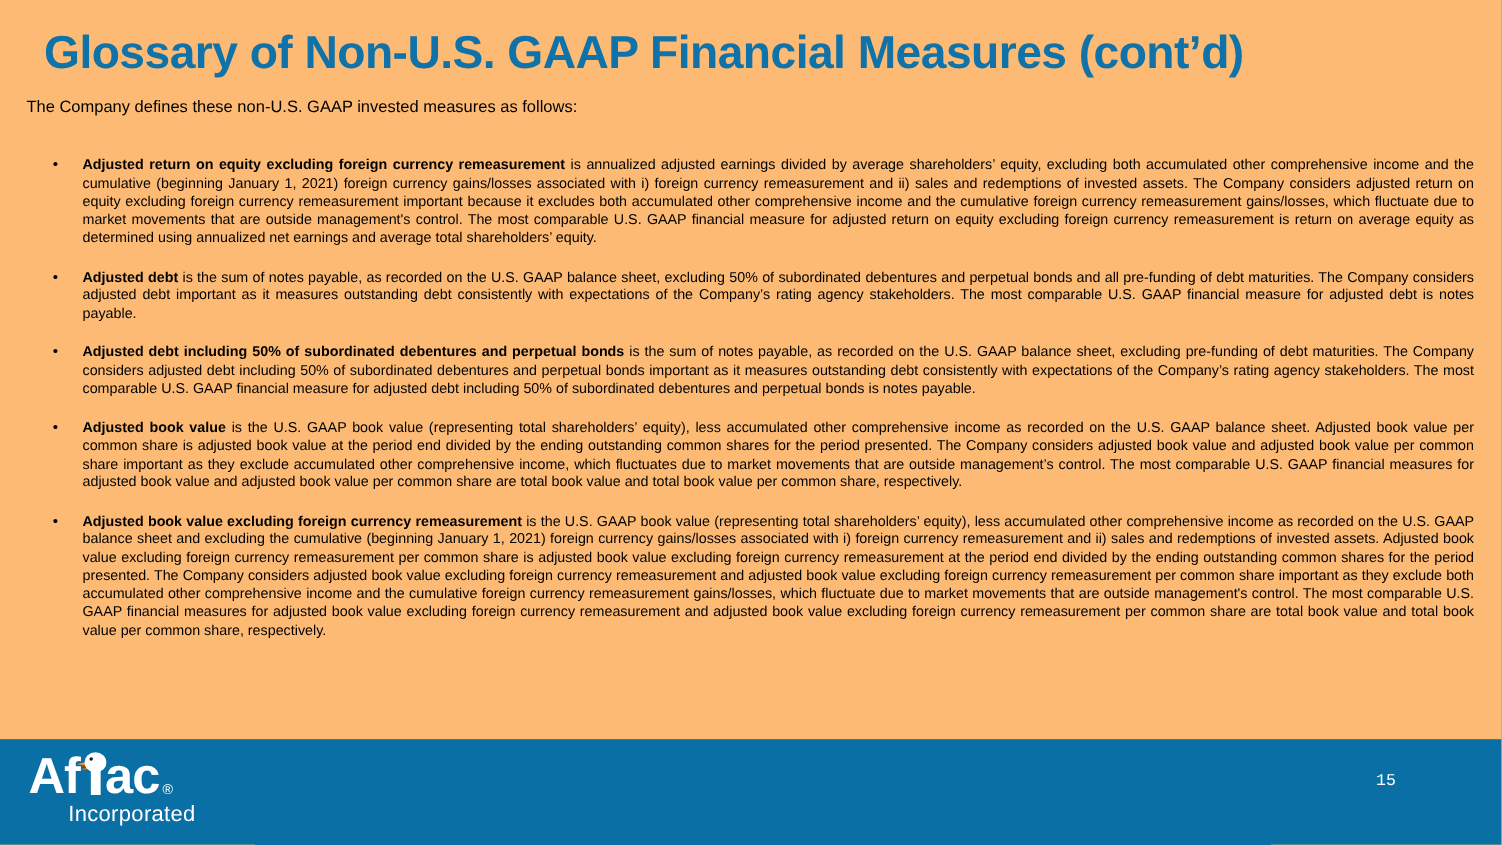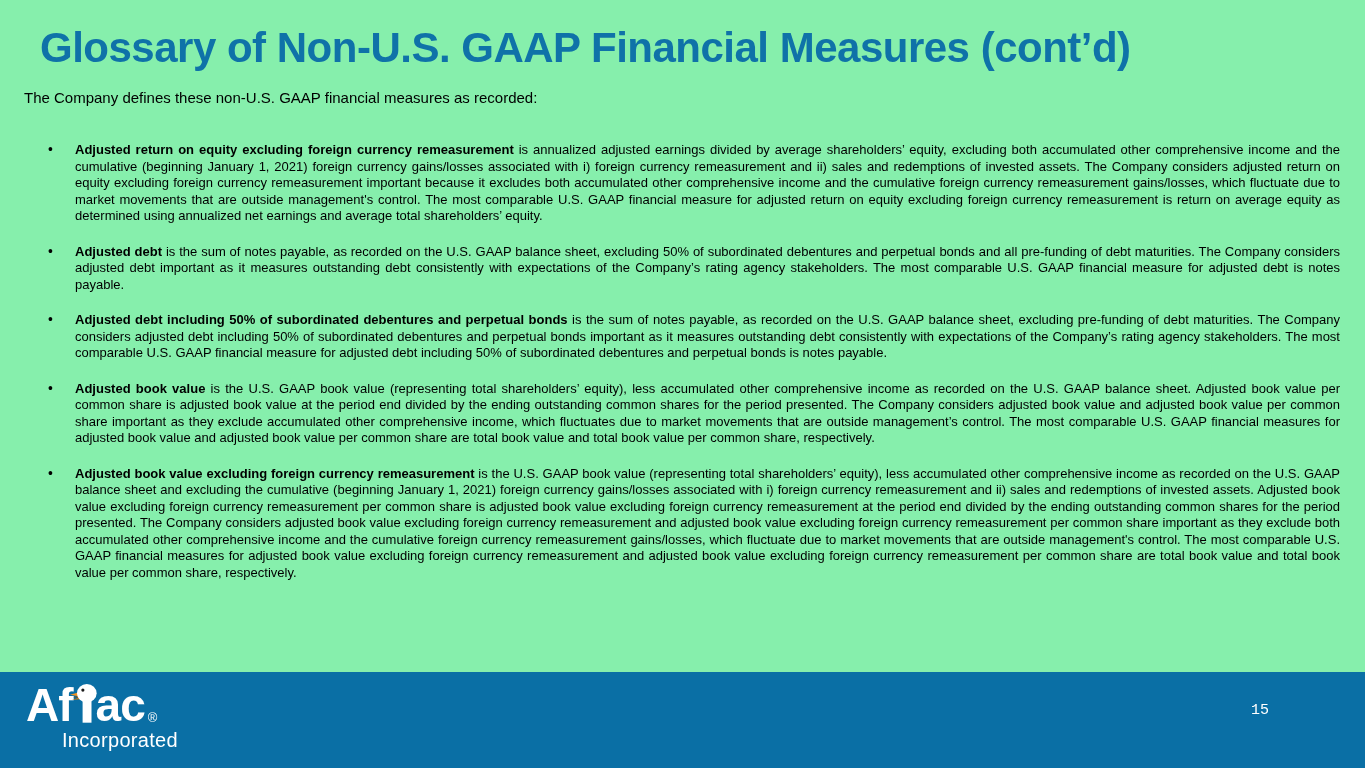--- a/index.html
+++ b/index.html
@@ -12,21 +12,21 @@
   *{box-sizing:border-box;}
   html,body{margin:0;padding:0;}
   body{
     font-family:"Liberation Sans","DejaVu Sans",sans-serif;
     background:#777;
   }
   .slide{
     position:relative;
     width:1365px;
     height:768px;
-    background:#86efac;
+    background:#fdba74;
     overflow:hidden;
   }
   .slide-title{
     margin:26px 0 0 40px;
     font-size:42px;
     line-height:44px;
     font-weight:bold;
     letter-spacing:-0.5px;
     color:var(--title-blue);
     white-space:nowrap;
@@ -114,21 +114,21 @@
     font-family:Liberation Mono, monospace;
   }
 </style>
 </head>
 <body>
 
 <div class="slide">
 
   <h1 class="slide-title">Glossary of Non-U.S. GAAP Financial Measures (cont’d)</h1>
 
-  <p class="intro">The Company defines these non-U.S. GAAP financial measures as recorded:</p>
+  <p class="intro">The Company defines these non-U.S. GAAP invested measures as follows:</p>
 
   <ul class="defs" id="defs">
       <li><b>Adjusted return on equity excluding foreign currency remeasurement</b><span> is annualized adjusted earnings divided by average shareholders’ equity, excluding both accumulated other comprehensive income and the cumulative (beginning January 1, 2021) foreign currency gains/losses associated with i) foreign currency remeasurement and ii) sales and redemptions of invested assets. The Company considers adjusted return on equity excluding foreign currency remeasurement important because it excludes both accumulated other comprehensive income and the cumulative foreign currency remeasurement gains/losses, which fluctuate due to market movements that are outside management's control. The most comparable U.S. GAAP financial measure for adjusted return on equity excluding foreign currency remeasurement is return on average equity as determined using annualized net earnings and average total shareholders’ equity.</span></li>
       <li><b>Adjusted debt</b><span> is the sum of notes payable, as recorded on the U.S. GAAP balance sheet, excluding 50% of subordinated debentures and perpetual bonds and all pre-funding of debt maturities. The Company considers adjusted debt important as it measures outstanding debt consistently with expectations of the Company’s rating agency stakeholders. The most comparable U.S. GAAP financial measure for adjusted debt is notes payable.</span></li>
       <li><b>Adjusted debt including 50% of subordinated debentures and perpetual bonds</b><span> is the sum of notes payable, as recorded on the U.S. GAAP balance sheet, excluding pre-funding of debt maturities. The Company considers adjusted debt including 50% of subordinated debentures and perpetual bonds important as it measures outstanding debt consistently with expectations of the Company’s rating agency stakeholders. The most comparable U.S. GAAP financial measure for adjusted debt including 50% of subordinated debentures and perpetual bonds is notes payable.</span></li>
       <li><b>Adjusted book value</b><span> is the U.S. GAAP book value (representing total shareholders’ equity), less accumulated other comprehensive income as recorded on the U.S. GAAP balance sheet. Adjusted book value per common share is adjusted book value at the period end divided by the ending outstanding common shares for the period presented. The Company considers adjusted book value and adjusted book value per common share important as they exclude accumulated other comprehensive income, which fluctuates due to market movements that are outside management’s control. The most comparable U.S. GAAP financial measures for adjusted book value and adjusted book value per common share are total book value and total book value per common share, respectively.</span></li>
       <li><b>Adjusted book value excluding foreign currency remeasurement</b><span> is the U.S. GAAP book value (representing total shareholders’ equity), less accumulated other comprehensive income as recorded on the U.S. GAAP balance sheet and excluding the cumulative (beginning January 1, 2021) foreign currency gains/losses associated with i) foreign currency remeasurement and ii) sales and redemptions of invested assets. Adjusted book value excluding foreign currency remeasurement per common share is adjusted book value excluding foreign currency remeasurement at the period end divided by the ending outstanding common shares for the period presented. The Company considers adjusted book value excluding foreign currency remeasurement and adjusted book value excluding foreign currency remeasurement per common share important as they exclude both accumulated other comprehensive income and the cumulative foreign currency remeasurement gains/losses, which fluctuate due to market movements that are outside management's control. The most comparable U.S. GAAP financial measures for adjusted book value excluding foreign currency remeasurement and adjusted book value excluding foreign currency remeasurement per common share are total book value and total book value per common share, respectively.</span></li>
     </ul>
 
   <div class="footer">

